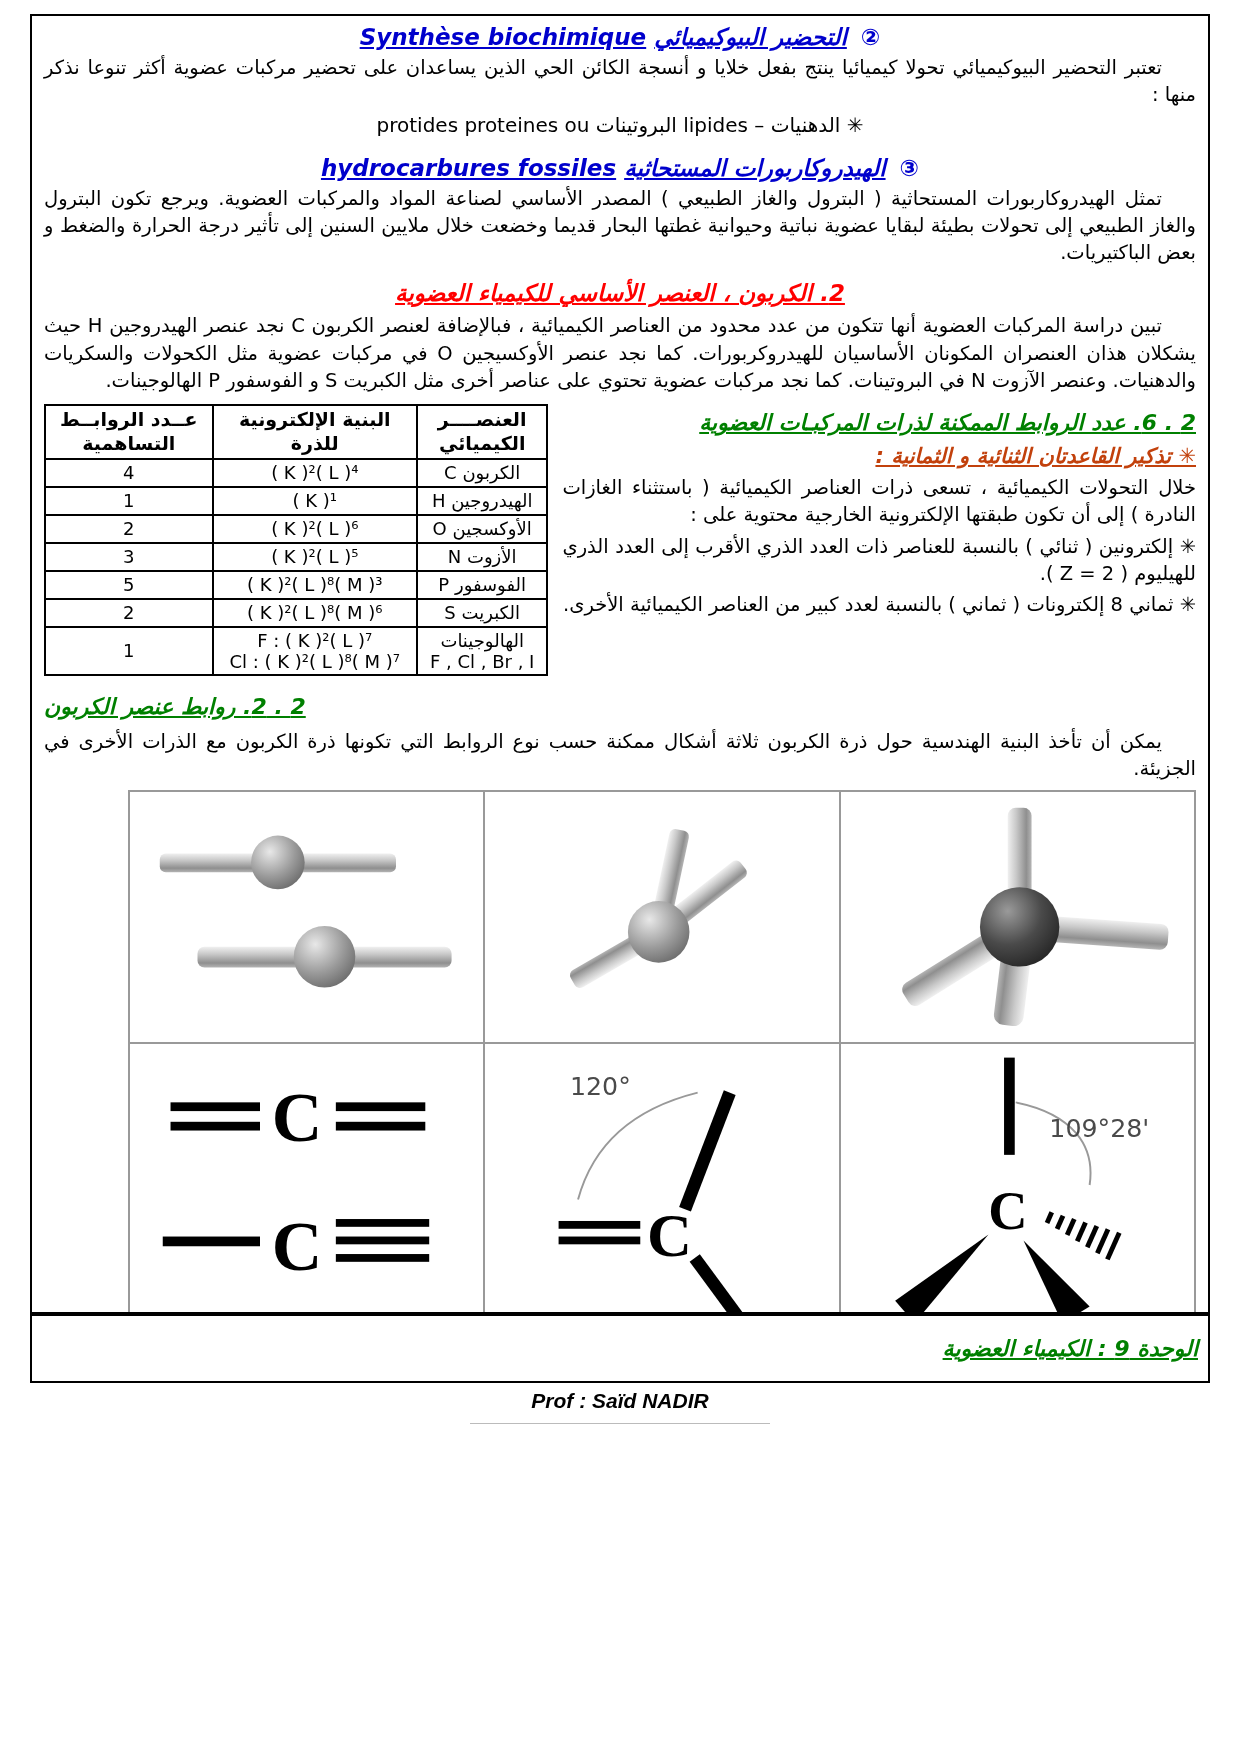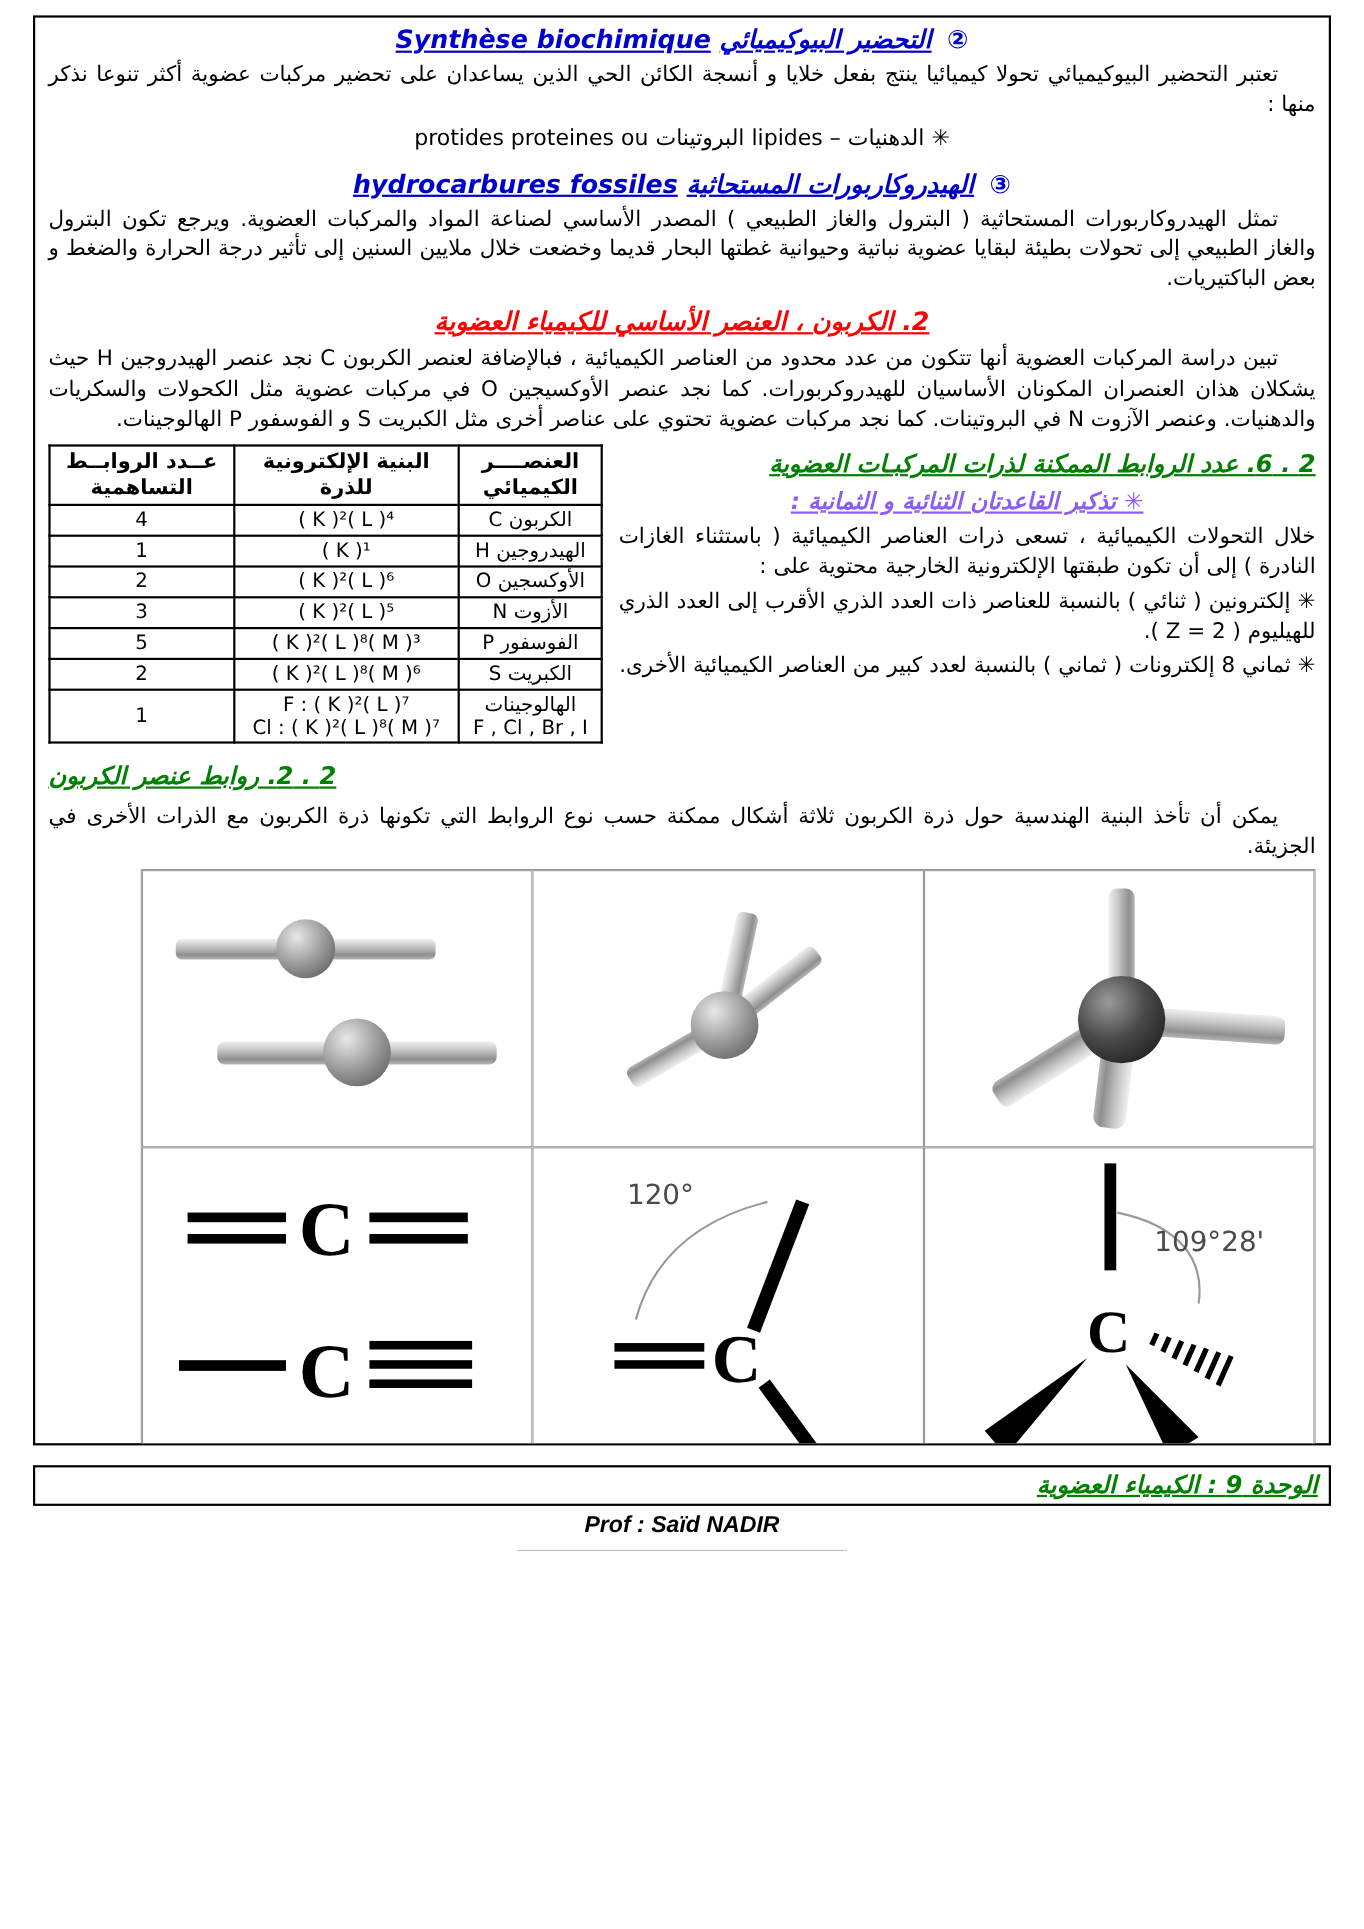--- a/index.html
+++ b/index.html
@@ -15,21 +15,21 @@
 
   
   .h-blue { text-align:center; font-size:23px; font-weight:bold; font-style:italic; color:#0000cc; margin:2px 0 4px; }
   .h-blue .u { text-decoration:underline; }
   .h-blue .num { text-decoration:none; margin-left:6px; }
   .h-blue .latin { direction:ltr; unicode-bidi:embed; }
   .mt { margin-top:18px; }
   .h-red { text-align:center; font-size:23px; font-weight:bold; font-style:italic; color:#ff0000; text-decoration:underline; margin:14px 0 6px; }
   .h-green { font-size:22px; font-weight:bold; font-style:italic; color:#008000; text-decoration:underline; text-align:right; margin:4px 0 6px; line-height:1.35; }
   .h-green.center { text-align:left; margin-top:16px; }
-  .h-green-sub { font-size:21px; font-weight:bold; font-style:italic; color:#8b5cf6; text-decoration:underline; text-align:center; margin:2px 0 6px; }
+  .h-green-sub { font-size:21px; font-weight:bold; font-style:italic; color:#c2410c; text-decoration:underline; text-align:right; margin:2px 0 6px; }
 
   
   .body-p { font-size:19.5px; line-height:1.4; text-align:justify; }
   .indent { text-indent:34px; }
   .center-line { font-size:20px; text-align:center; margin:4px 0 2px; }
   .preline { white-space:pre-line; }
 
   
   .cols { display:flex; gap:14px; margin-top:10px; align-items:flex-start; }
   .col-text { flex:0 0 55%; }
@@ -48,21 +48,21 @@
   .fig-cell svg { width:100%; height:100%; }
   .cap-cell { font-size:21px; font-weight:bold; }
   .c-glyph { font-family:"Liberation Serif","DejaVu Serif",serif; font-weight:bold; font-size:72px; text-anchor:middle; fill:#000; }
   .c-glyph-md { font-family:"Liberation Serif","DejaVu Serif",serif; font-weight:bold; font-size:64px; text-anchor:middle; fill:#000; }
   .c-glyph-sm { font-family:"Liberation Serif","DejaVu Serif",serif; font-weight:bold; font-size:56px; text-anchor:middle; fill:#000; }
   .angle-label { font-family:"DejaVu Sans",sans-serif; font-size:26px; fill:#4a4a4a; text-anchor:middle; direction:ltr; }
   .arc { stroke:#999; stroke-width:2; fill:none; }
   .bond { stroke:#000; stroke-width:13; }
 
   
-  .unit-box { border:2px solid #000; margin-top:18px; padding:4px 10px; }
+  .unit-box { border:2px solid #000; margin-top:0; padding:20px 10px; }
   .unit-text { color:#008000; font-size:22px; font-weight:bold; font-style:italic; text-decoration:underline; }
   .prof { direction:ltr; text-align:center; font-weight:bold; font-style:italic; font-size:21px; margin-top:6px; font-family:"Liberation Sans","DejaVu Sans",sans-serif; }
   .prof-line { width:300px; margin:10px auto 0; border-top:1px solid #bbb; height:0; }
 </style>
 </head>
 <body>
 
 <svg width="0" height="0" style="position:absolute" aria-hidden="true">
   <defs>
     <linearGradient id="rodG" x1="0" y1="0" x2="0" y2="1">

